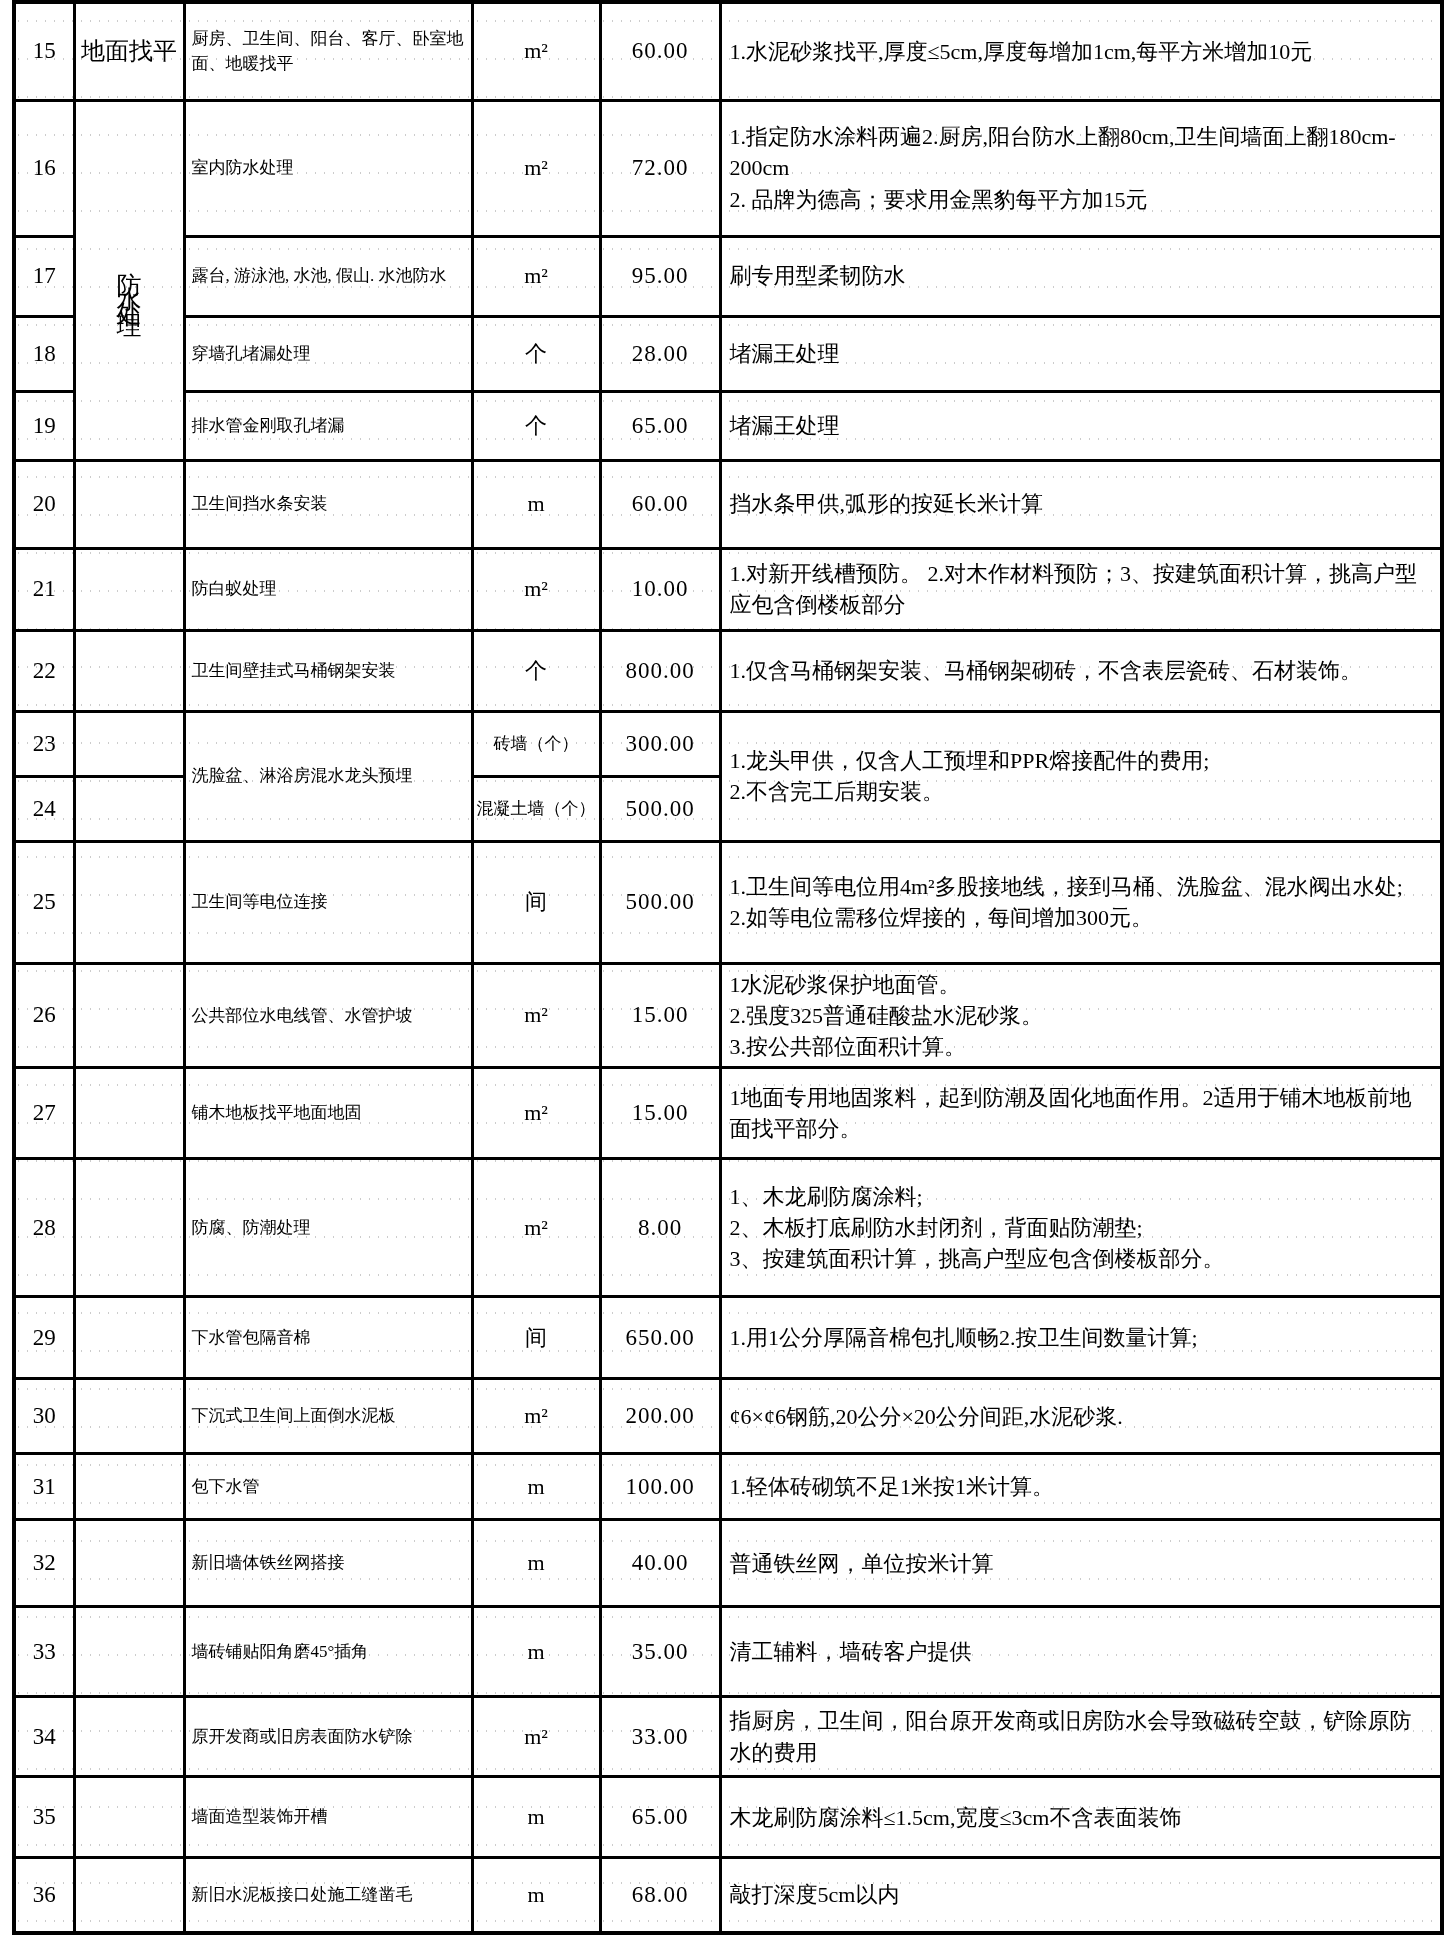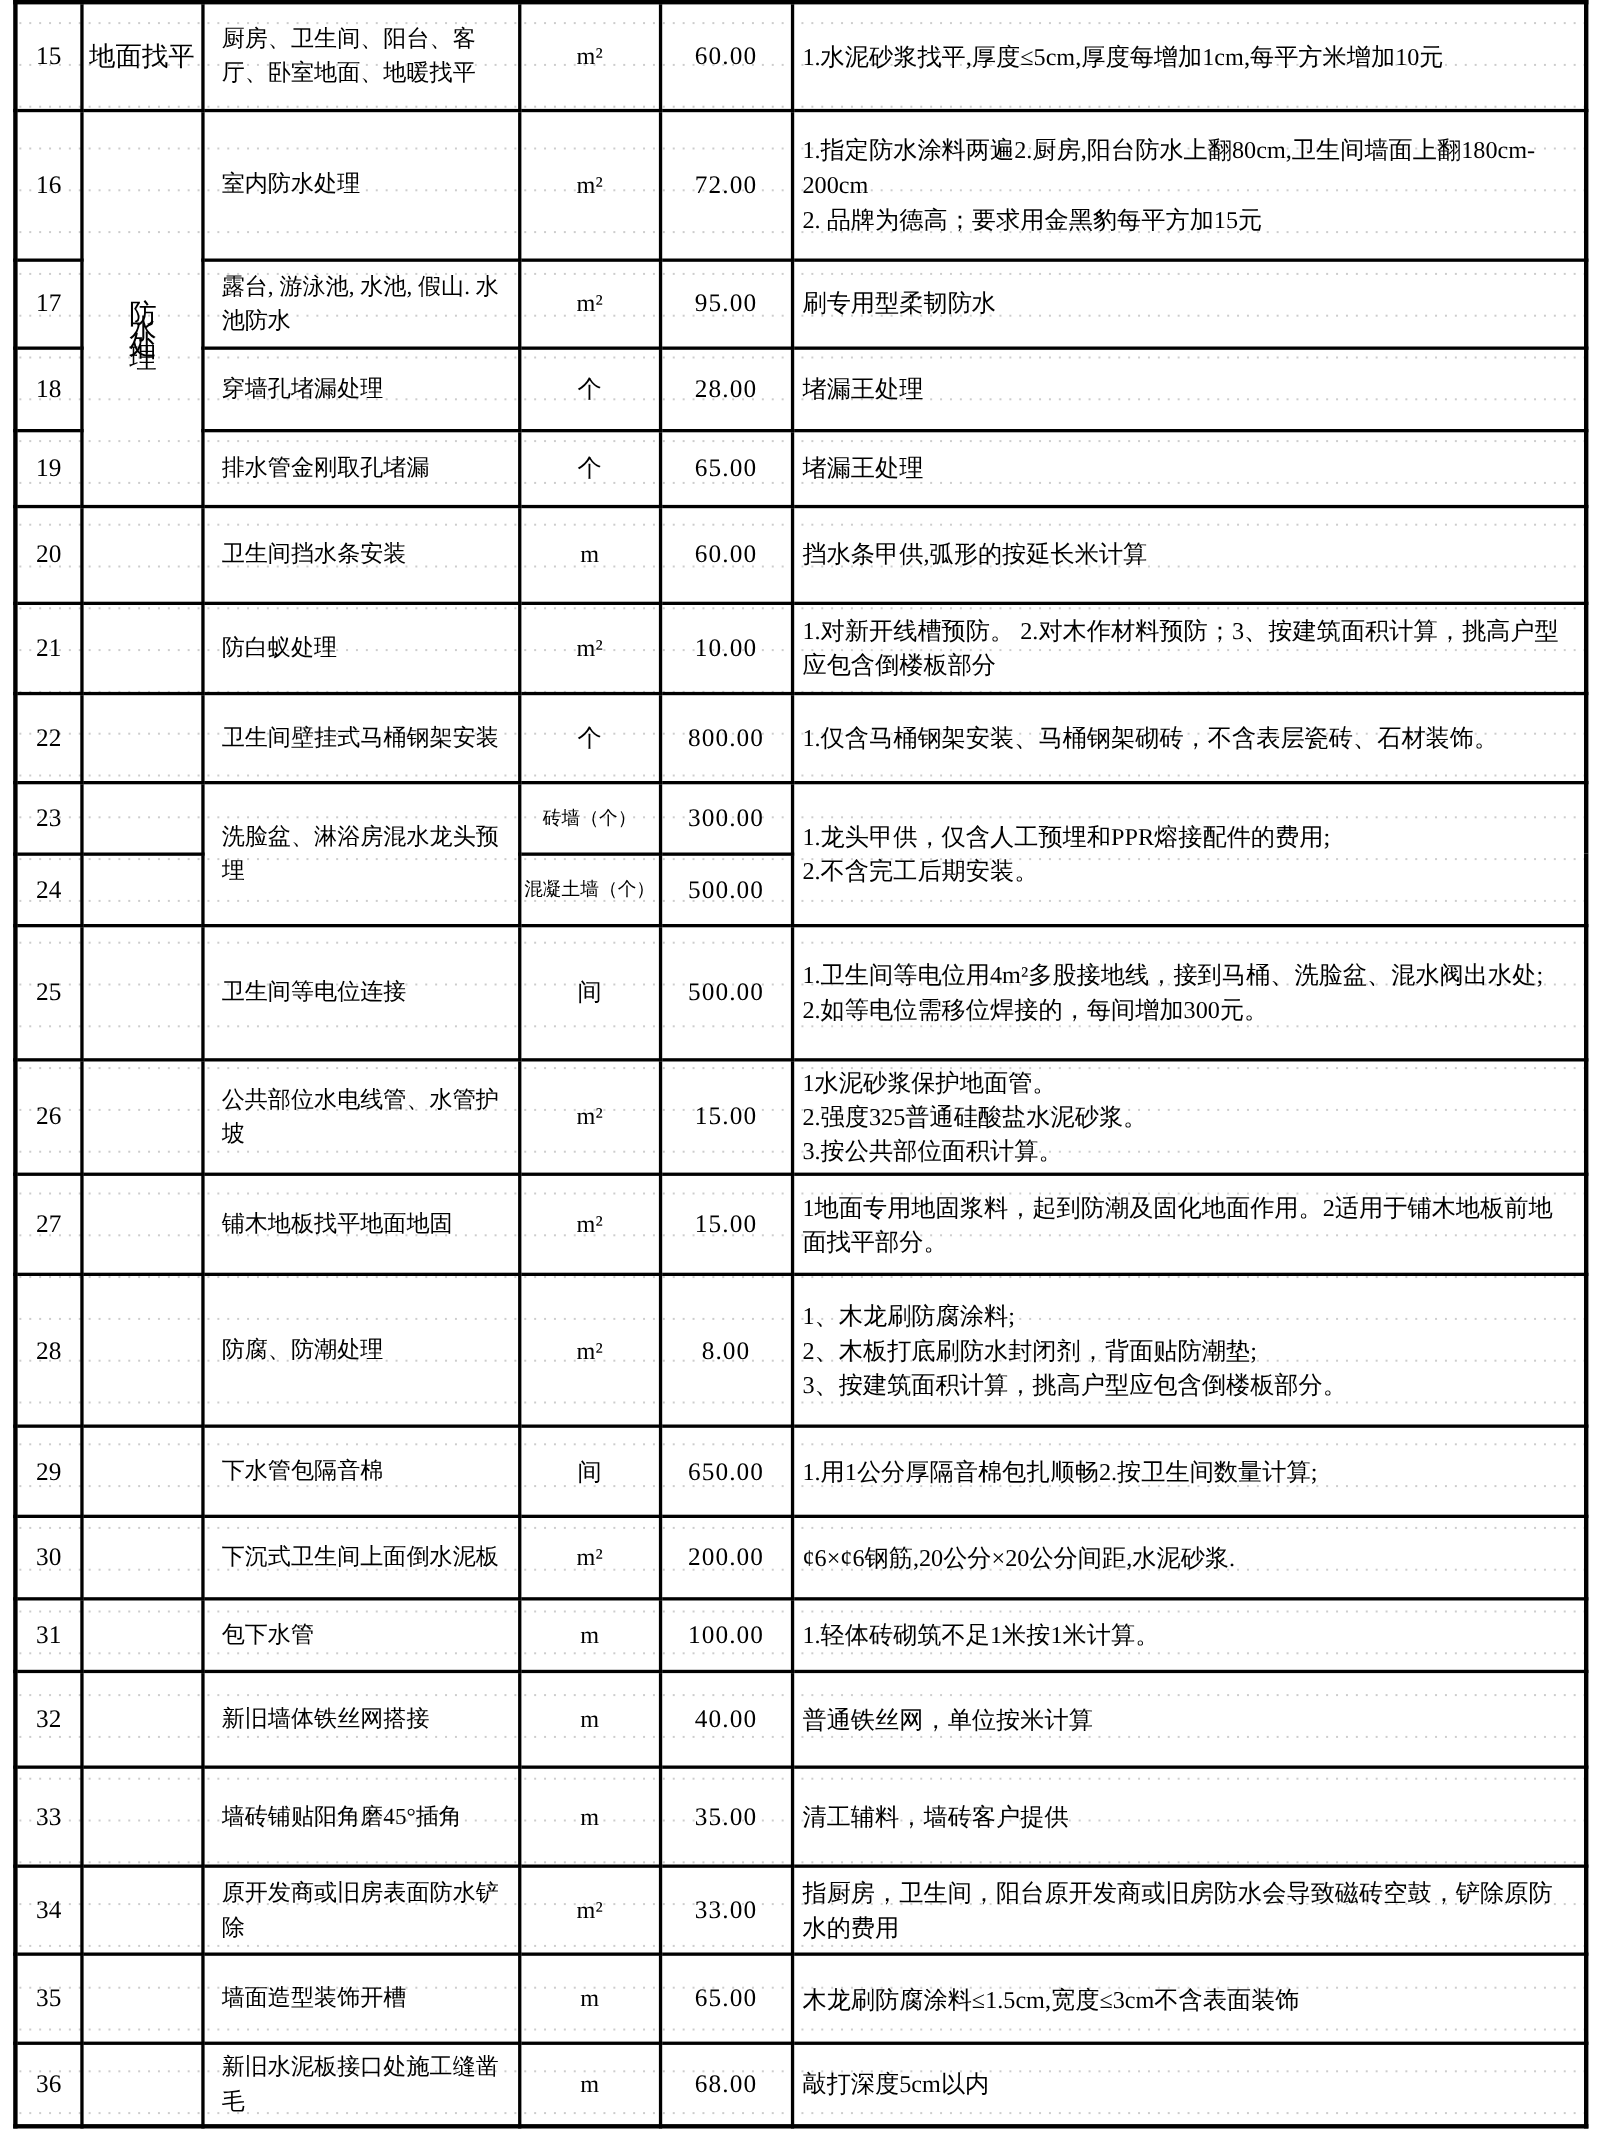--- a/index.html
+++ b/index.html
@@ -29,21 +29,21 @@
   td.no{text-align:center;font-size:23px;}
   td.category{text-align:center;font-size:24px;}
   .vert{
     writing-mode:vertical-rl;
     text-orientation:upright;
     letter-spacing:14px;
     font-size:25px;
     margin:0 auto;
     line-height:1;
   }
-  td.item{font-size:21px;padding:4px 16px;line-height:1.5;}
+  td.item{font-size:17px;padding:4px 6px;line-height:1.5;}
   td.unit{text-align:center;font-size:22px;font-family:Liberation Serif, serif;}
   td.unit.small{font-size:17px;}
   td.price{text-align:center;font-size:23px;letter-spacing:1px;}
   td.notes{font-size:22px;padding:4px 8px;line-height:1.42;white-space:pre-line;margin-left:16px;}
 </style>
 </head>
 <body>
 
 <div class="page">
 <table class="price">

